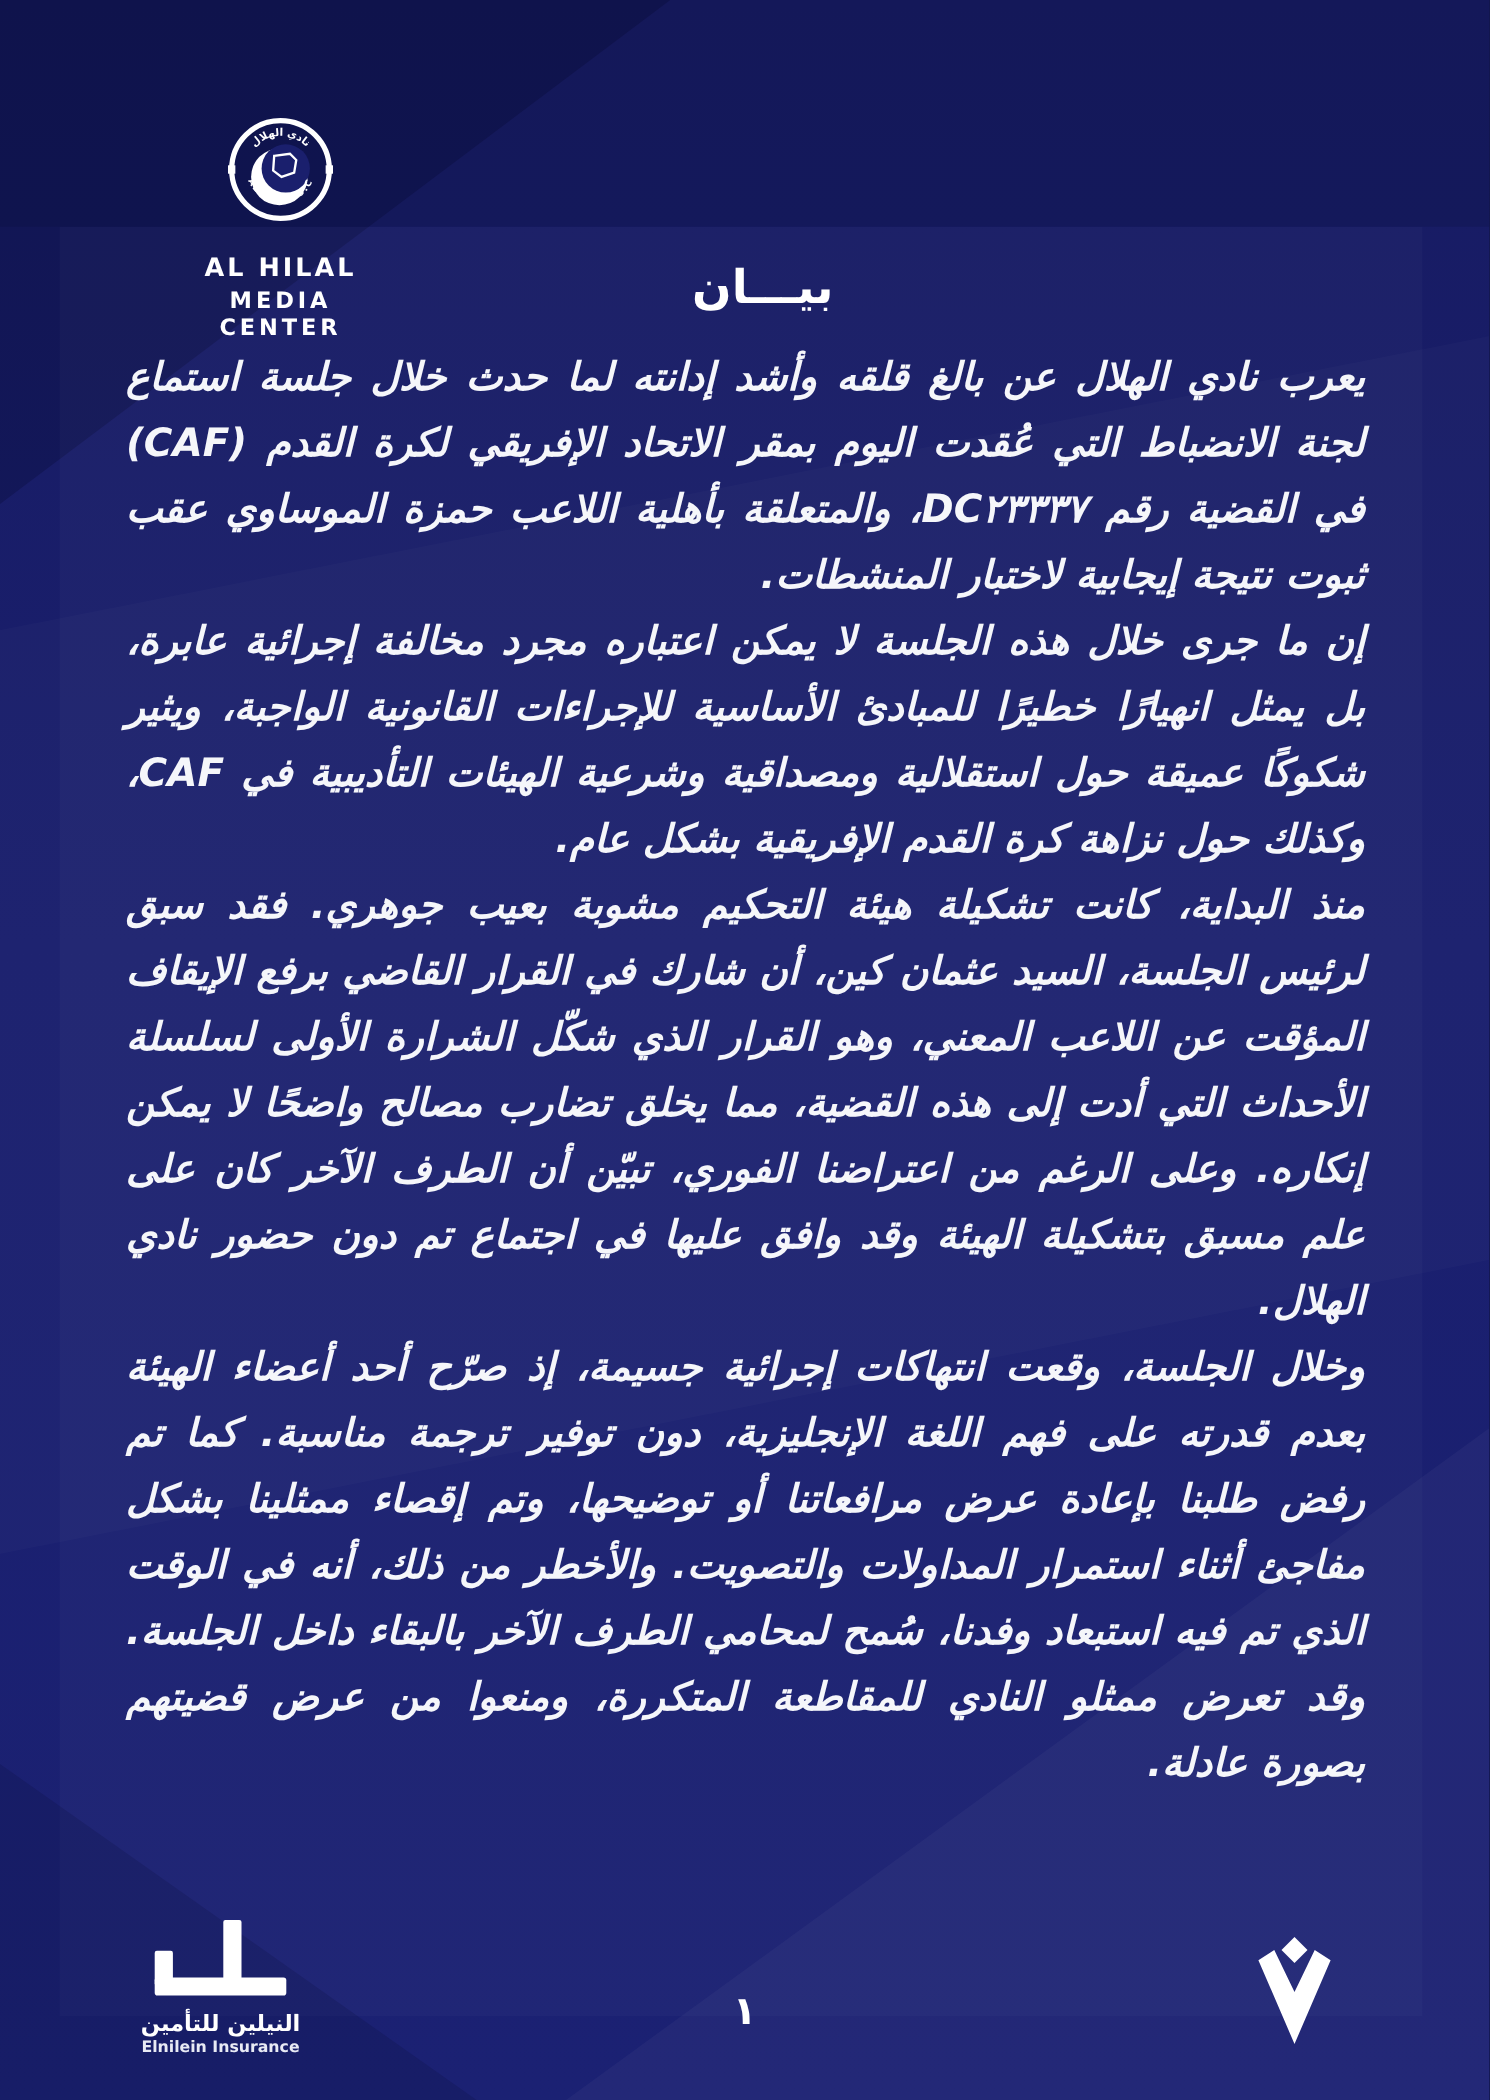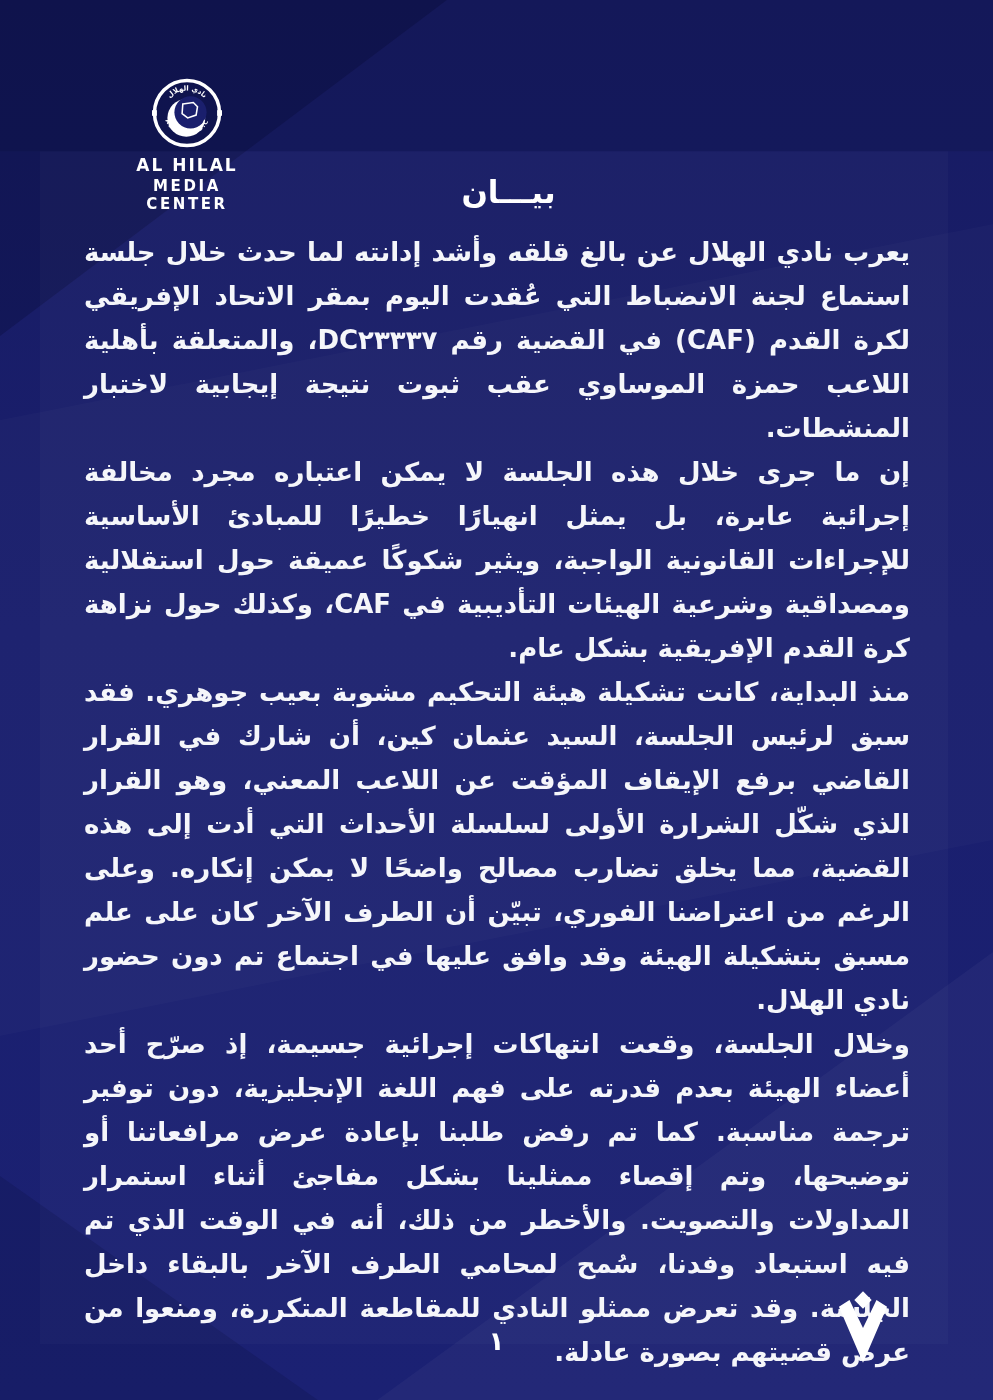--- a/index.html
+++ b/index.html
@@ -28,21 +28,21 @@
   
   .club-header {
     position: absolute;
     top: 78px;
     left: 117px;
     width: 140px;
     text-align: center;
   }
   .club-header svg { display: block; margin: 0 auto; }
   .wordmark-1 {
-    margin-top: 7px;
+    margin-top: 21px;
     font-size: 17px;
     font-weight: bold;
     letter-spacing: 2px;
     color: #ffffff;
   }
   .wordmark-2 {
     margin-top: 2px;
     font-size: 15px;
     font-weight: bold;
     letter-spacing: 2.6px;
@@ -67,20 +67,21 @@
     position: absolute;
     top: 230px;
     right: 83px;
     width: 826px;
     direction: rtl;
     text-align: justify;
     font-size: 26px;
     font-weight: bold;
     line-height: 44px;
     color: #f5f6fa;
+    font-style: italic;
   }
   .statement-body p { margin: 0; }
 
   
   .sponsor {
     position: absolute;
     left: 84px;
     top: 1280px;
     width: 126px;
     text-align: center;
@@ -160,20 +161,29 @@
 
   <h1 class="statement-title">بيـــان</h1>
 
   <main class="statement-body">
     <p>يعرب نادي الهلال عن بالغ قلقه وأشد إدانته لما حدث خلال جلسة استماع لجنة الانضباط التي عُقدت اليوم بمقر الاتحاد الإفريقي لكرة القدم (CAF) في القضية رقم DC٢٣٣٣٧، والمتعلقة بأهلية اللاعب حمزة الموساوي عقب ثبوت نتيجة إيجابية لاختبار المنشطات.</p>
     <p>إن ما جرى خلال هذه الجلسة لا يمكن اعتباره مجرد مخالفة إجرائية عابرة، بل يمثل انهيارًا خطيرًا للمبادئ الأساسية للإجراءات القانونية الواجبة، ويثير شكوكًا عميقة حول استقلالية ومصداقية وشرعية الهيئات التأديبية في CAF، وكذلك حول نزاهة كرة القدم الإفريقية بشكل عام.</p>
     <p>منذ البداية، كانت تشكيلة هيئة التحكيم مشوبة بعيب جوهري. فقد سبق لرئيس الجلسة، السيد عثمان كين، أن شارك في القرار القاضي برفع الإيقاف المؤقت عن اللاعب المعني، وهو القرار الذي شكّل الشرارة الأولى لسلسلة الأحداث التي أدت إلى هذه القضية، مما يخلق تضارب مصالح واضحًا لا يمكن إنكاره. وعلى الرغم من اعتراضنا الفوري، تبيّن أن الطرف الآخر كان على علم مسبق بتشكيلة الهيئة وقد وافق عليها في اجتماع تم دون حضور نادي الهلال.</p>
     <p>وخلال الجلسة، وقعت انتهاكات إجرائية جسيمة، إذ صرّح أحد أعضاء الهيئة بعدم قدرته على فهم اللغة الإنجليزية، دون توفير ترجمة مناسبة. كما تم رفض طلبنا بإعادة عرض مرافعاتنا أو توضيحها، وتم إقصاء ممثلينا بشكل مفاجئ أثناء استمرار المداولات والتصويت. والأخطر من ذلك، أنه في الوقت الذي تم فيه استبعاد وفدنا، سُمح لمحامي الطرف الآخر بالبقاء داخل الجلسة. وقد تعرض ممثلو النادي للمقاطعة المتكررة، ومنعوا من عرض قضيتهم بصورة عادلة.</p>
   </main>
 
+  <div class="sponsor">
+    <svg width="104" height="56" viewBox="0 0 110 60">
+      <rect x="57" y="0" width="13" height="47" rx="1.5" fill="#ffffff"></rect>
+      <rect x="8" y="22" width="13" height="25" rx="1.5" fill="#ffffff"></rect>
+      <rect x="8" y="41" width="94" height="13" rx="2" fill="#ffffff"></rect>
+    </svg>
+    <div class="sponsor-ar">النيلين للتأمين</div>
+    <div class="sponsor-en">Elnilein Insurance</div>
+  </div>
 
   <div class="page-number">١</div>
 
   <svg class="brand-v" width="52" height="78" viewBox="0 0 54 78">
     <polygon points="27,2 36,11 27,20 18,11" fill="#ffffff"></polygon>
     <polygon points="2,18 27,76 52,18 41,11 27,40 13,11" fill="#ffffff"></polygon>
   </svg>
 
 </div>
 

